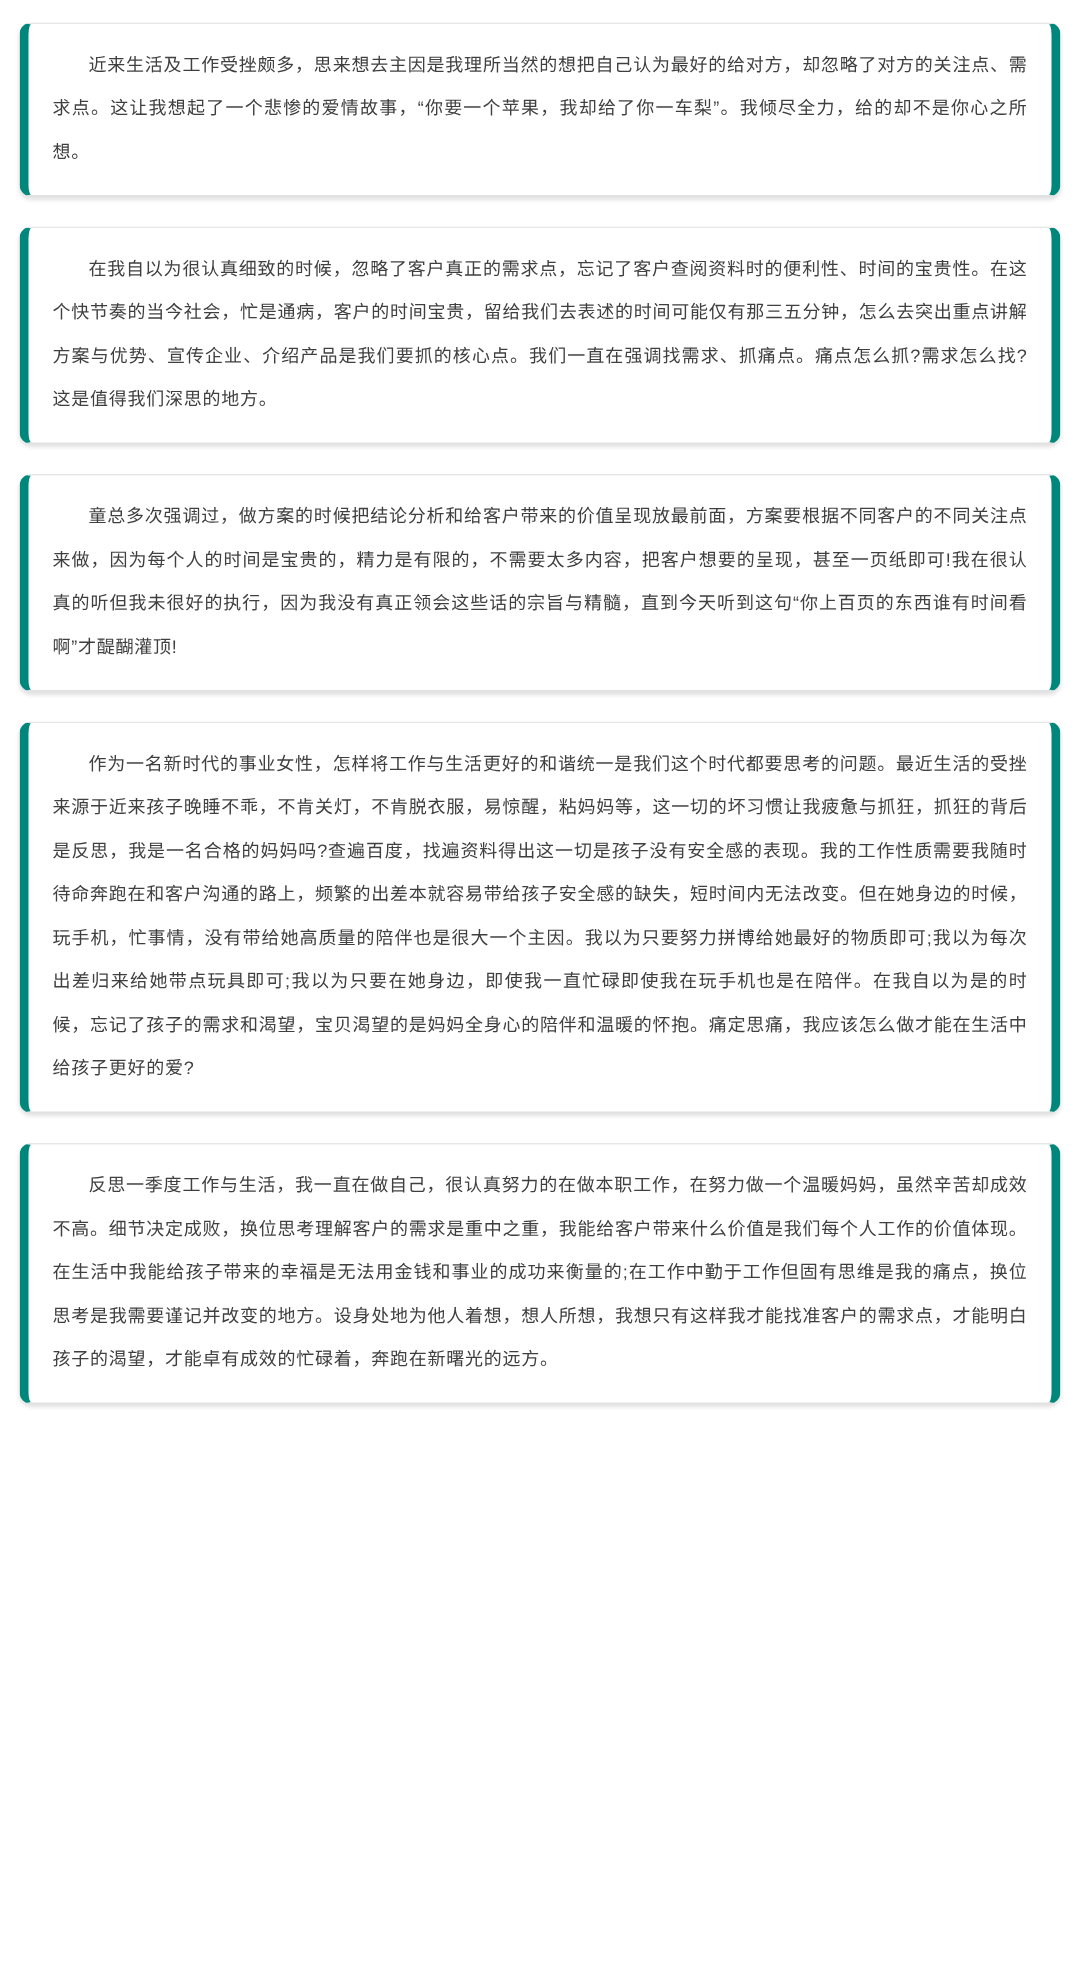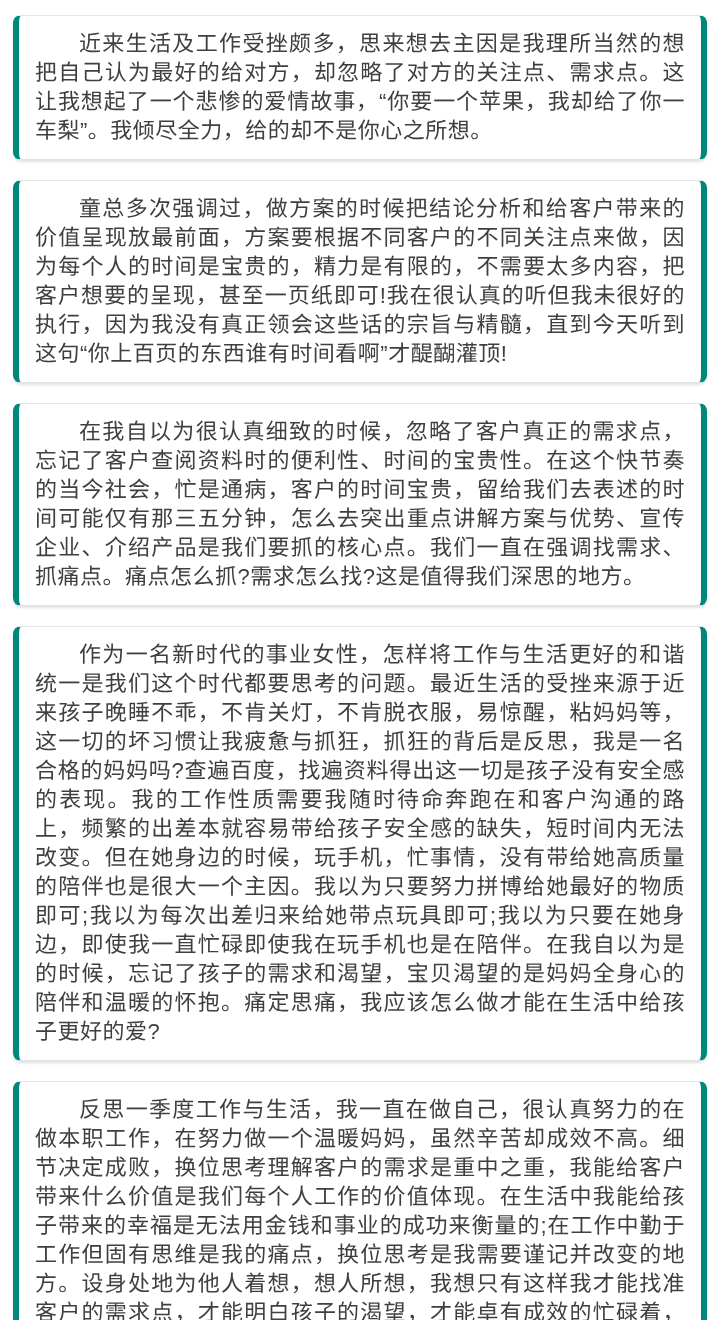--- a/index.html
+++ b/index.html
@@ -22,41 +22,41 @@
     border-bottom: 1px solid #dfe2e1;
     border-left: 6px solid var(--accent, #00877c);
     border-right: 6px solid var(--accent, #00877c);
     border-radius: 8px;
     box-shadow: 0 2px 3px rgba(0, 0, 0, 0.12);
     padding: 13px 16px 14px 16px;
     margin-bottom: 20px;
   }
   .card:last-child { margin-bottom: 0; }
   .para {
-    font-size: 22px;
+    font-size: 12px;
     line-height: 29px;
     letter-spacing: 0.5px;
     color: #3f3f3f;
     text-align: justify;
     text-indent: 2em;
     word-break: break-all;
   }
 </style>
 </head>
 <body>
 
 <main class="page">
   <section class="card">
     <p class="para">近来生活及工作受挫颇多，思来想去主因是我理所当然的想把自己认为最好的给对方，却忽略了对方的关注点、需求点。这让我想起了一个悲惨的爱情故事，“你要一个苹果，我却给了你一车梨”。我倾尽全力，给的却不是你心之所想。</p>
   </section>
   <section class="card">
-    <p class="para">童总多次强调过，做方案的时候把结论分析和给客户带来的价值呈现放最前面，方案要根据不同客户的不同关注点来做，因为每个人的时间是宝贵的，精力是有限的，不需要太多内容，把客户想要的呈现，甚至一页纸即可!我在很认真的听但我未很好的执行，因为我没有真正领会这些话的宗旨与精髓，直到今天听到这句“你上百页的东西谁有时间看啊”才醍醐灌顶!</p>
+    <p class="para">在我自以为很认真细致的时候，忽略了客户真正的需求点，忘记了客户查阅资料时的便利性、时间的宝贵性。在这个快节奏的当今社会，忙是通病，客户的时间宝贵，留给我们去表述的时间可能仅有那三五分钟，怎么去突出重点讲解方案与优势、宣传企业、介绍产品是我们要抓的核心点。我们一直在强调找需求、抓痛点。痛点怎么抓?需求怎么找?这是值得我们深思的地方。</p>
   </section>
   <section class="card">
-    <p class="para">在我自以为很认真细致的时候，忽略了客户真正的需求点，忘记了客户查阅资料时的便利性、时间的宝贵性。在这个快节奏的当今社会，忙是通病，客户的时间宝贵，留给我们去表述的时间可能仅有那三五分钟，怎么去突出重点讲解方案与优势、宣传企业、介绍产品是我们要抓的核心点。我们一直在强调找需求、抓痛点。痛点怎么抓?需求怎么找?这是值得我们深思的地方。</p>
+    <p class="para">童总多次强调过，做方案的时候把结论分析和给客户带来的价值呈现放最前面，方案要根据不同客户的不同关注点来做，因为每个人的时间是宝贵的，精力是有限的，不需要太多内容，把客户想要的呈现，甚至一页纸即可!我在很认真的听但我未很好的执行，因为我没有真正领会这些话的宗旨与精髓，直到今天听到这句“你上百页的东西谁有时间看啊”才醍醐灌顶!</p>
   </section>
   <section class="card">
     <p class="para">作为一名新时代的事业女性，怎样将工作与生活更好的和谐统一是我们这个时代都要思考的问题。最近生活的受挫来源于近来孩子晚睡不乖，不肯关灯，不肯脱衣服，易惊醒，粘妈妈等，这一切的坏习惯让我疲惫与抓狂，抓狂的背后是反思，我是一名合格的妈妈吗?查遍百度，找遍资料得出这一切是孩子没有安全感的表现。我的工作性质需要我随时待命奔跑在和客户沟通的路上，频繁的出差本就容易带给孩子安全感的缺失，短时间内无法改变。但在她身边的时候，玩手机，忙事情，没有带给她高质量的陪伴也是很大一个主因。我以为只要努力拼博给她最好的物质即可;我以为每次出差归来给她带点玩具即可;我以为只要在她身边，即使我一直忙碌即使我在玩手机也是在陪伴。在我自以为是的时候，忘记了孩子的需求和渴望，宝贝渴望的是妈妈全身心的陪伴和温暖的怀抱。痛定思痛，我应该怎么做才能在生活中给孩子更好的爱?</p>
   </section>
   <section class="card">
     <p class="para">反思一季度工作与生活，我一直在做自己，很认真努力的在做本职工作，在努力做一个温暖妈妈，虽然辛苦却成效不高。细节决定成败，换位思考理解客户的需求是重中之重，我能给客户带来什么价值是我们每个人工作的价值体现。在生活中我能给孩子带来的幸福是无法用金钱和事业的成功来衡量的;在工作中勤于工作但固有思维是我的痛点，换位思考是我需要谨记并改变的地方。设身处地为他人着想，想人所想，我想只有这样我才能找准客户的需求点，才能明白孩子的渴望，才能卓有成效的忙碌着，奔跑在新曙光的远方。</p>
   </section>
 </main>
 
 </body></html>

